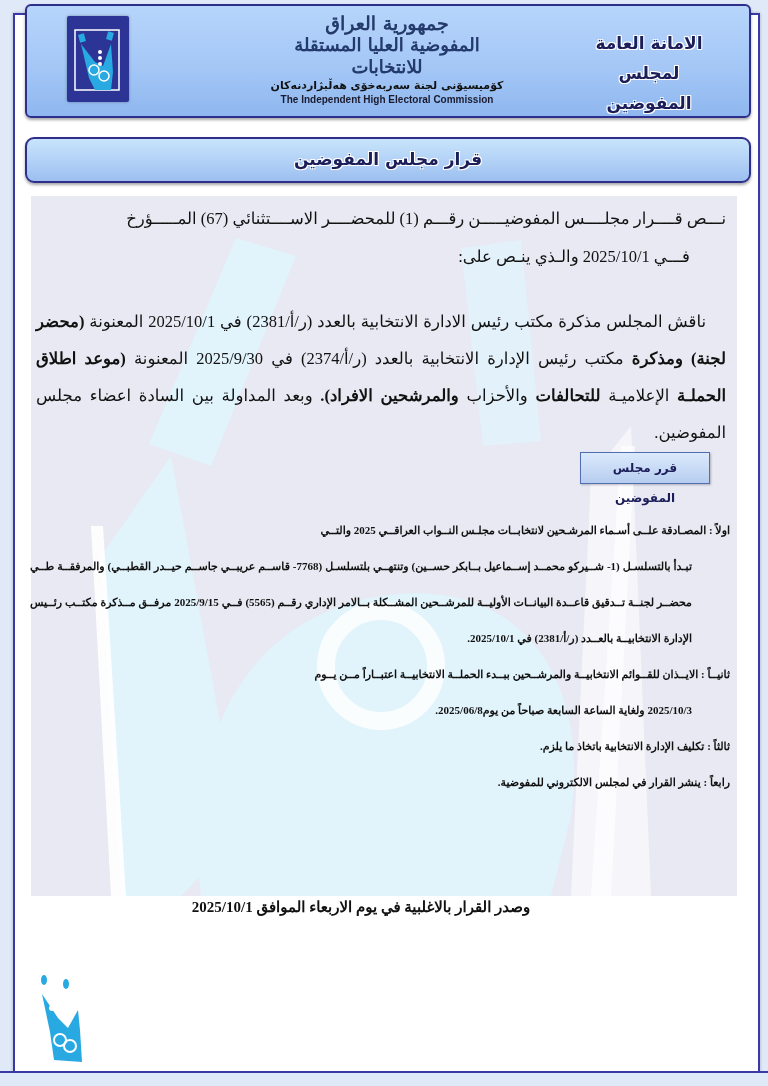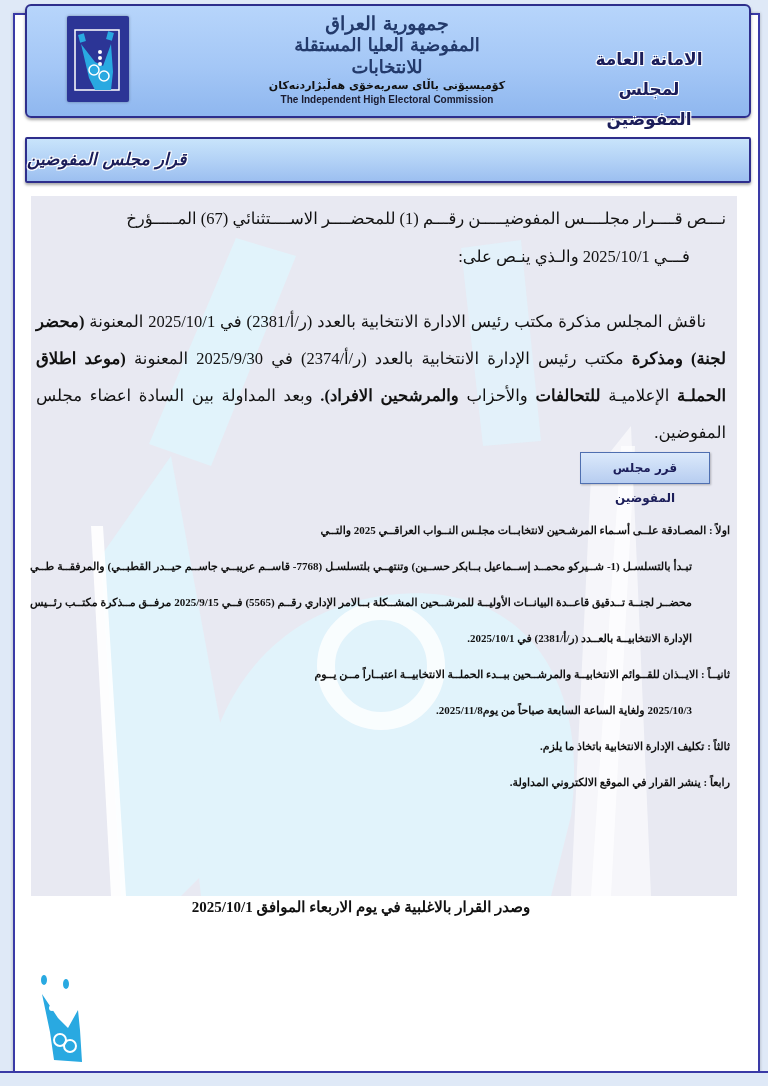--- a/index.html
+++ b/index.html
@@ -33,32 +33,30 @@
   }
   .emblem-line1 { font-size: 19px; font-weight: bold; line-height: 22px; font-family: "DejaVu Serif", serif; }
   .emblem-line2 { font-size: 18px; font-weight: bold; line-height: 22px; font-family: "DejaVu Serif", serif; letter-spacing: -0.5px; }
   .emblem-line3 { font-size: 11px; font-weight: bold; line-height: 15px; color: #111; font-family: "DejaVu Sans", sans-serif; }
   .emblem-line4 { font-size: 10px; font-weight: bold; line-height: 13px; color: #1a1a2e; font-family: "Liberation Sans", sans-serif; }
   .dept-title {
     position: absolute; right: 30px; top: 22px; width: 140px; text-align: center;
     color: #1c1e5a; font-weight: bold; font-size: 17px; line-height: 30px;
     font-family: "DejaVu Sans", sans-serif;
     text-shadow: 1px 1px 0 #fff, -1px -1px 0 #fff, 1px -1px 0 #fff, -1px 1px 0 #fff;
-    margin-top: 16px;
   }
   .title-bar {
     position: absolute; left: 25px; top: 137px; width: 722px; height: 42px;
-    border: 2px solid #2e2e8c; border-radius: 2px;
+    border: 2px solid #2e2e8c; border-radius: 9px;
     background: linear-gradient(180deg, #c8e4fb 0%, #b3d2f6 50%, #9cbff0 100%);
     box-shadow: 0 2px 3px rgba(0,0,0,0.35);
-    line-height: 40px;
+    text-align: center; line-height: 40px;
     color: #1c1e5a; font-weight: bold; font-size: 17px;
     font-family: "DejaVu Sans", sans-serif;
     text-shadow: 1px 1px 0 #fff, -1px -1px 0 #fff, 1px -1px 0 #fff, -1px 1px 0 #fff;
-    font-style: italic;
   }
   .content-area {
     position: absolute; left: 31px; top: 196px; width: 706px; height: 700px;
     background: #e8e9f2;
   }
   .watermark { position: absolute; left: 0; top: 0; pointer-events: none; }
   .text-block {
     position: absolute; direction: rtl; text-align: justify;
     color: #111; font-family: "Liberation Serif", "DejaVu Serif", serif;
   }
@@ -102,21 +100,21 @@
       <circle cx="33" cy="36" r="2" fill="#ffffff"></circle>
       <circle cx="33" cy="42" r="2" fill="#ffffff"></circle>
       <circle cx="33" cy="48" r="2" fill="#ffffff"></circle>
       <circle cx="27" cy="54" r="5" fill="none" stroke="#ffffff" stroke-width="1.5"></circle>
       <circle cx="37" cy="60" r="5" fill="none" stroke="#ffffff" stroke-width="1.5"></circle>
     </svg>
   </div>
   <div class="emblem-text">
     <div class="emblem-line1">جمهورية العراق</div>
     <div class="emblem-line2">المفوضية العليا المستقلة للانتخابات</div>
-    <div class="emblem-line3">كۆمیسیۆنی باڵای سەربەخۆی هەڵبژاردنەکان</div>
+    <div class="emblem-line3">كۆمیسیۆنی لجنة سەربەخۆی هەڵبژاردنەکان</div>
     <div class="emblem-line4">The Independent High Electoral Commission</div>
   </div>
   <div class="dept-title">
     <div>الامانة العامة</div>
     <div>لمجلس المفوضين</div>
   </div>
 </div>
 
 <div class="title-bar">قرار مجلس المفوضين</div>
 
@@ -144,27 +142,27 @@
 
 <div class="decided-badge">قرر مجلس المفوضين</div>
 
 <div class="text-block items">
   <div class="item">
     <div>اولاً : المصـادقة علــى أسـماء المرشـحين لانتخابــات مجلـس النــواب العراقــي 2025 والتــي</div>
     <div class="cont">تبـدأ بالتسلسـل (1- شــيركو محمــد إســماعيل بــابكر حســين) وتنتهــي بلتسلسـل (7768- قاســم عريبــي جاســم حيــدر القطبــي) والمرفقــة طــي محضــر لجنــة تــدقيق قاعــدة البيانــات الأوليــة للمرشــحين المشــكلة بــالامر الإداري رقــم (5565) فــي 2025/9/15 مرفــق مــذكرة مكتــب رئــيس الإدارة الانتخابيــة بالعــدد (ر/أ/2381) في 2025/10/1.</div>
   </div>
   <div class="item">
     <div>ثانيــاً : الايــذان للقــوائم الانتخابيــة والمرشــحين ببــدء الحملــة الانتخابيــة اعتبــاراً مــن يــوم</div>
-    <div class="cont">2025/10/3 ولغاية الساعة السابعة صباحاً من يوم2025/11/8.</div>
+    <div class="cont">2025/10/3 ولغاية الساعة السابعة صباحاً من يوم2025/06/8.</div>
   </div>
   <div class="item">
     <div>ثالثاً : تكليف الإدارة الانتخابية باتخاذ ما يلزم.</div>
   </div>
   <div class="item">
-    <div>رابعاً : ينشر القرار في الموقع الالكتروني المداولة.</div>
+    <div>رابعاً : ينشر القرار في لمجلس الالكتروني للمفوضية.</div>
   </div>
 </div>
 
 <div class="issued">وصدر القرار بالاغلبية في يوم الاربعاء الموافق 2025/10/1</div>
 
 <div class="footer-logo">
   <svg width="50" height="100" viewBox="0 0 50 100">
     <ellipse cx="6" cy="10" rx="3" ry="5" fill="#29a9e1"></ellipse>
     <ellipse cx="28" cy="14" rx="3" ry="5" fill="#29a9e1"></ellipse>
     <path d="M4 24 L12 62 L16 90 L44 92 L42 60 L40 40 L30 58 L20 48 Z" fill="#29a9e1"></path>

